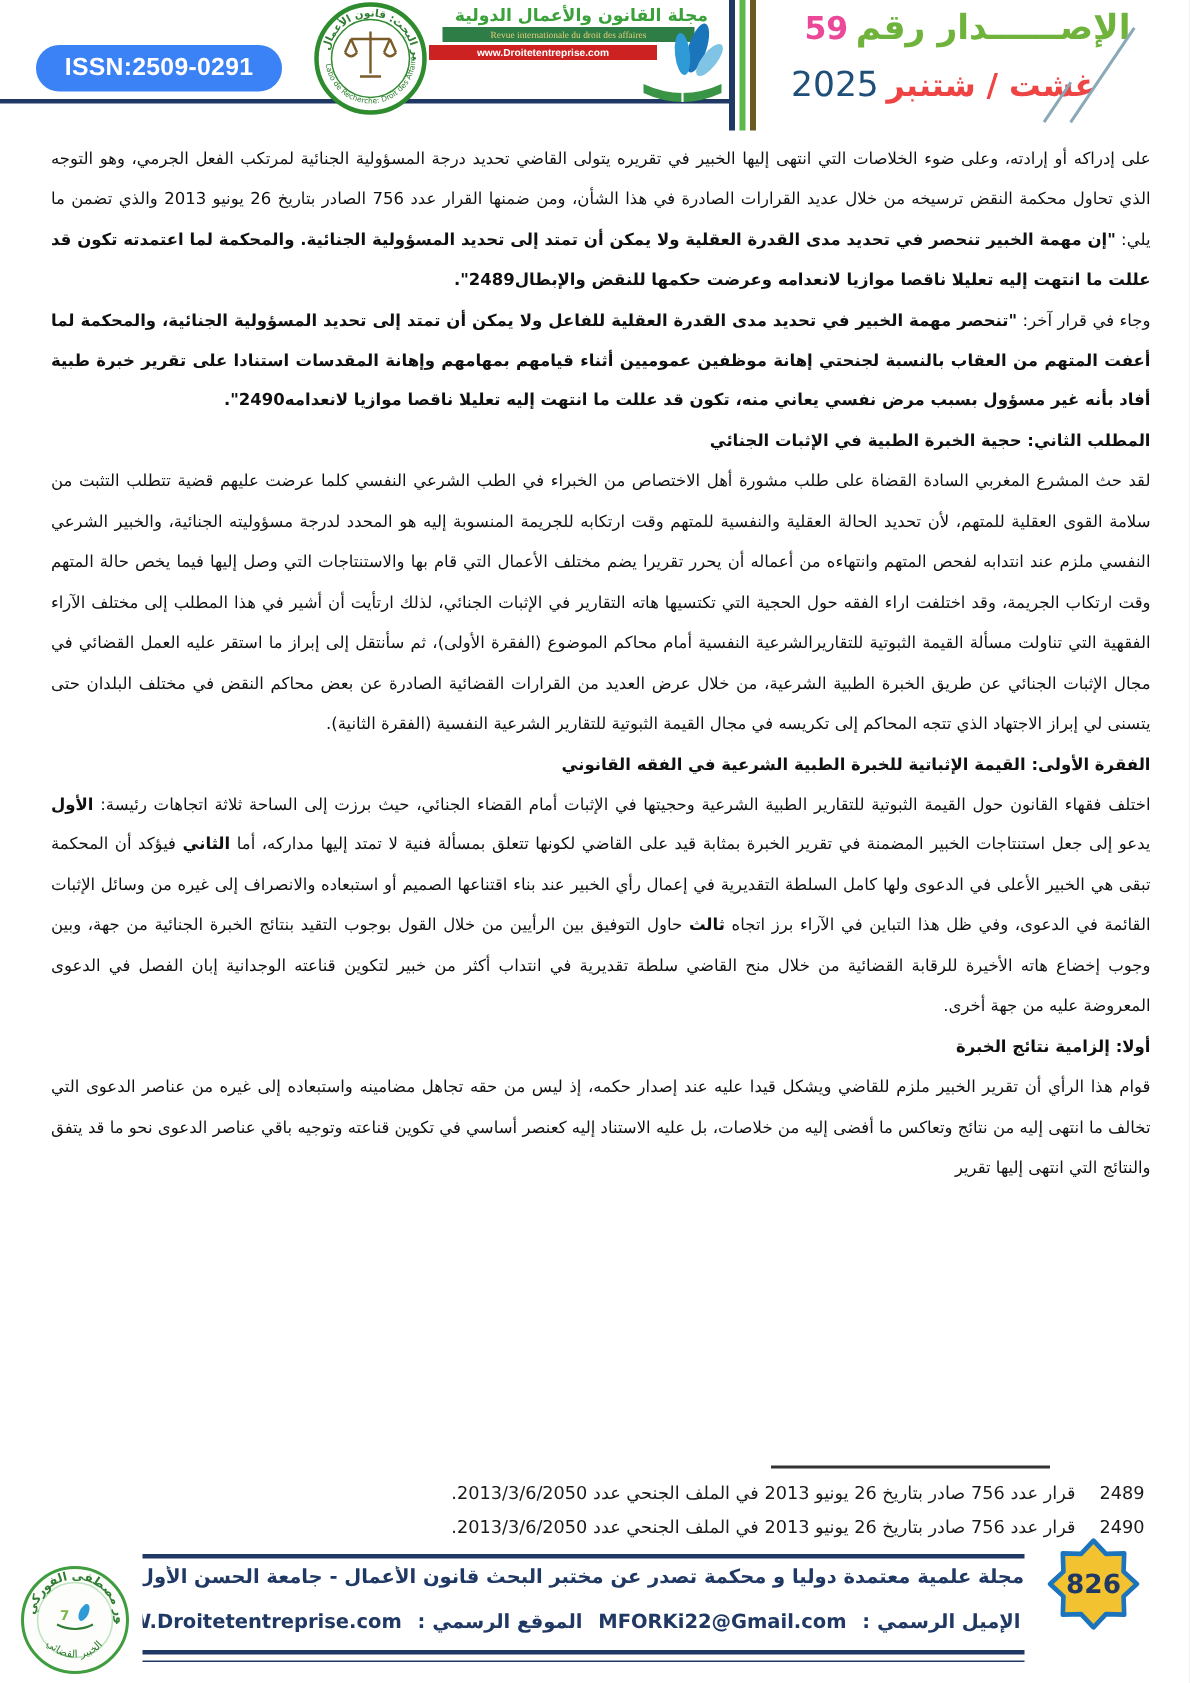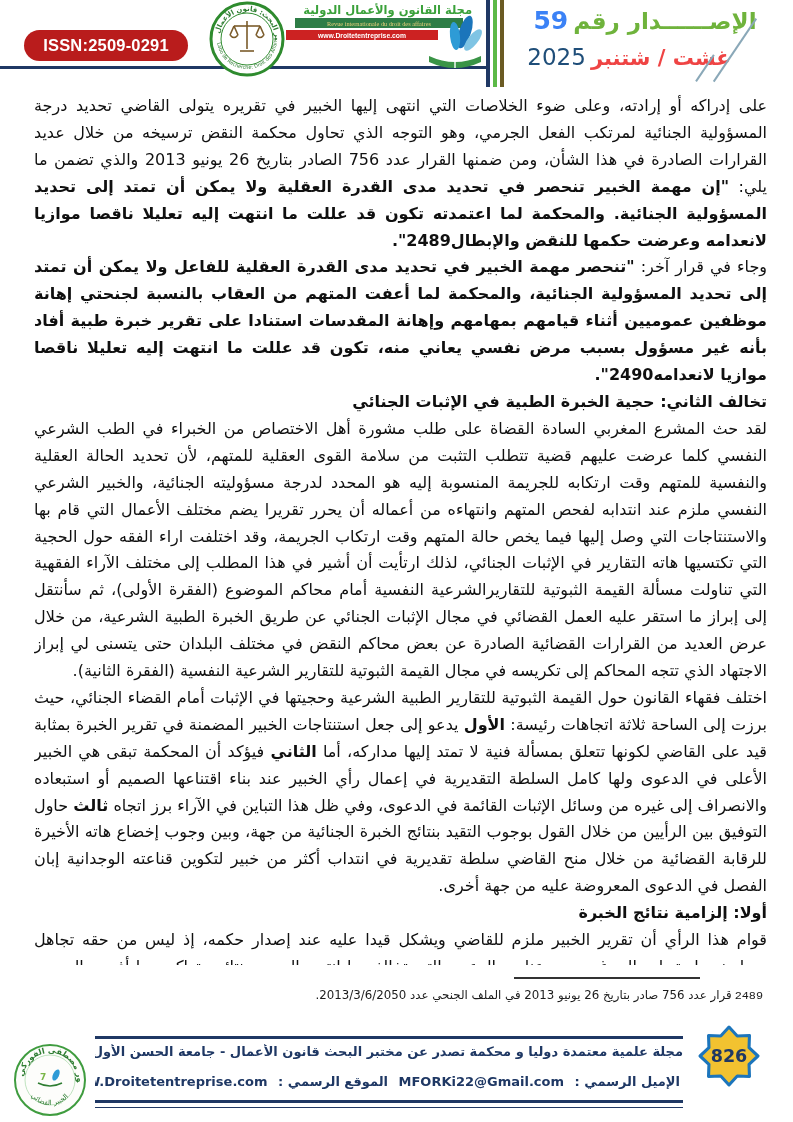--- a/index.html
+++ b/index.html
@@ -1,62 +1,62 @@
 <!DOCTYPE html>
 <html lang="ar"><head>
 <meta charset="utf-8">
 <style>
   html,body{margin:0;padding:0;background:#e8e8e8;}
   .page{position:relative;width:793px;height:1122px;background:#ffffff;margin:0 auto;
         font-family:"DejaVu Sans", sans-serif;overflow:hidden;}
 
   
   .issn-pill{position:absolute;left:24px;top:30px;width:164px;height:31px;border-radius:17px;
-    background:#b91c1c;color:#fff;font-family:"Liberation Sans",sans-serif;font-weight:bold;
+    background:#3b82f6;color:#fff;font-family:"Liberation Sans",sans-serif;font-weight:bold;
     font-size:16.5px;display:flex;align-items:center;justify-content:center;letter-spacing:.2px;}
   .header-line{position:absolute;left:0;top:66px;width:487px;height:3px;background:#1f3864;}
   .lab-logo{position:absolute;left:209px;top:1px;}
   .journal-logo{position:absolute;left:286px;top:3px;width:186px;}
   .journal-title{color:#3aa13a;font-weight:bold;font-size:11.5px;direction:rtl;white-space:nowrap;}
   .journal-sub{margin:1px auto 0;width:168px;background:#2e7d46;color:#e7cf7a;font-size:6.3px;
     text-align:center;padding:1.5px 0;font-family:"Liberation Serif",serif;white-space:nowrap;}
   .logo-row{display:flex;align-items:center;gap:4px;margin-top:2px;height:38px;}
   .univ{width:66px;text-align:center;}
   .univ-ar{font-size:8.5px;color:#1f3864;direction:rtl;white-space:nowrap;font-weight:bold;}
   .univ-rule{height:1px;background:#5b9bd5;margin:1px 2px;}
   .univ-fr{font-size:4.6px;color:#44546a;letter-spacing:.2px;white-space:nowrap;font-family:"Liberation Sans",sans-serif;}
   .web-strip{margin-top:2px;width:152px;background:#cc2222;color:#fff;font-size:6.8px;font-weight:bold;
     text-align:center;padding:1.5px 0;font-family:"Liberation Sans",sans-serif;white-space:nowrap;}
   .book-swoosh{position:absolute;left:425px;top:10px;}
   .vbars{position:absolute;left:486px;top:0;height:87px;display:flex;gap:3px;}
   .vbars div{width:4px;height:87px;}
   .vb1{background:#1f3864;} .vb2{background:#5cb947;} .vb3{background:#6b5b23;}
   .issue-l1{position:absolute;left:505px;top:6px;width:280px;text-align:center;direction:rtl;white-space:nowrap;}
   .issue-label{color:#6fb33c;font-weight:bold;font-size:23px;}
-  .issue-number{color:#3b82f6;font-weight:bold;font-size:25px;}
+  .issue-number{color:#ec4899;font-weight:bold;font-size:21px;}
   .issue-l2{position:absolute;left:498px;top:44px;width:262px;text-align:center;direction:rtl;white-space:nowrap;}
   .issue-date{color:#ef4444;font-weight:bold;font-size:21px;margin-top:12px;}
   .issue-year{color:#1f4e79;font-weight:normal;font-size:23px;}
   .slash{position:absolute;background:#8aa8b8;width:1.6px;}
   .slash.s1{left:734px;top:12px;height:76px;transform:rotate(34deg);}
   .slash.s2{left:704px;top:52px;height:32px;transform:rotate(34deg);}
 
   
   .body-text{position:absolute;top:93px;right:26px;width:733px;height:872px;overflow:hidden;
-    direction:rtl;text-align:justify;font-size:16px;line-height:26.9px;color:#101010;}
+    direction:rtl;text-align:justify;font-size:11px;line-height:26.9px;color:#101010;}
   .body-text p{margin:0;}
   .body-text .h{font-weight:bold;}
   .body-text b{font-weight:bold;}
 
   
   .fn-sep{position:absolute;top:977px;right:93px;width:186px;height:1.6px;background:#333;}
   .footnote{position:absolute;right:30px;width:720px;direction:rtl;text-align:right;
     font-size:11.8px;color:#1a1a1a;white-space:nowrap;}
   .fn1{top:988px;} .fn2{top:1011px;}
-  .footnote .fnum{margin-left:3px;font-family:Liberation Mono, monospace;}
+  .footnote .fnum{margin-left:16px;}
 
   
   .footer-rule-top{position:absolute;left:95px;top:1036px;width:588px;height:3px;background:#1f3864;}
   .footer-credit{position:absolute;left:95px;top:1044px;width:588px;text-align:center;direction:rtl;
     color:#1f3864;font-weight:bold;font-size:13px;white-space:nowrap;overflow:hidden;}
   .footer-contacts{position:absolute;left:95px;top:1074px;width:588px;text-align:center;direction:rtl;
     color:#1f3864;font-weight:bold;font-size:13px;white-space:nowrap;overflow:hidden;}
   .footer-contacts span{margin:0 3px;}
   .footer-rule-bottom{position:absolute;left:95px;top:1100px;width:588px;height:4px;
     border-top:3px solid #1f3864;border-bottom:1.5px solid #1f3864;}
@@ -130,30 +130,34 @@
       <span class="issue-date">غشت / شتنبر</span>
       <span class="issue-year">2025</span>
     </div>
     <div class="slash s1"></div>
     <div class="slash s2"></div>
   </header>
 
   <main class="body-text">
     <p><span>على إدراكه أو إرادته، وعلى ضوء الخلاصات التي انتهى إليها الخبير في تقريره يتولى القاضي تحديد درجة المسؤولية الجنائية لمرتكب الفعل الجرمي، وهو التوجه الذي تحاول محكمة النقض ترسيخه من خلال عديد القرارات الصادرة في هذا الشأن، ومن ضمنها القرار عدد 756 الصادر بتاريخ 26 يونيو 2013 والذي تضمن ما يلي: </span><b>"إن مهمة الخبير تنحصر في تحديد مدى القدرة العقلية ولا يمكن أن تمتد إلى تحديد المسؤولية الجنائية. والمحكمة لما اعتمدته تكون قد عللت ما انتهت إليه تعليلا ناقصا موازيا لانعدامه وعرضت حكمها للنقض والإبطال2489".</b></p>
     <p><span>وجاء في قرار آخر: </span><b>"تنحصر مهمة الخبير في تحديد مدى القدرة العقلية للفاعل ولا يمكن أن تمتد إلى تحديد المسؤولية الجنائية، والمحكمة لما أعفت المتهم من العقاب بالنسبة لجنحتي إهانة موظفين عموميين أثناء قيامهم بمهامهم وإهانة المقدسات استنادا على تقرير خبرة طبية أفاد بأنه غير مسؤول بسبب مرض نفسي يعاني منه، تكون قد عللت ما انتهت إليه تعليلا ناقصا موازيا لانعدامه2490".</b></p>
-    <p class="h">تخالف الثاني: حجية الخبرة الطبية في الإثبات الجنائي</p>
+    <p class="h">المطلب الثاني: حجية الخبرة الطبية في الإثبات الجنائي</p>
     <p>لقد حث المشرع المغربي السادة القضاة على طلب مشورة أهل الاختصاص من الخبراء في الطب الشرعي النفسي كلما عرضت عليهم قضية تتطلب التثبت من سلامة القوى العقلية للمتهم، لأن تحديد الحالة العقلية والنفسية للمتهم وقت ارتكابه للجريمة المنسوبة إليه هو المحدد لدرجة مسؤوليته الجنائية، والخبير الشرعي النفسي ملزم عند انتدابه لفحص المتهم وانتهاءه من أعماله أن يحرر تقريرا يضم مختلف الأعمال التي قام بها والاستنتاجات التي وصل إليها فيما يخص حالة المتهم وقت ارتكاب الجريمة، وقد اختلفت اراء الفقه حول الحجية التي تكتسيها هاته التقارير في الإثبات الجنائي، لذلك ارتأيت أن أشير في هذا المطلب إلى مختلف الآراء الفقهية التي تناولت مسألة القيمة الثبوتية للتقاريرالشرعية النفسية أمام محاكم الموضوع (الفقرة الأولى)، ثم سأنتقل إلى إبراز ما استقر عليه العمل القضائي في مجال الإثبات الجنائي عن طريق الخبرة الطبية الشرعية، من خلال عرض العديد من القرارات القضائية الصادرة عن بعض محاكم النقض في مختلف البلدان حتى يتسنى لي إبراز الاجتهاد الذي تتجه المحاكم إلى تكريسه في مجال القيمة الثبوتية للتقارير الشرعية النفسية (الفقرة الثانية).</p>
+    <p class="h">الفقرة الأولى: القيمة الإثباتية للخبرة الطبية الشرعية في الفقه القانوني</p>
     <p><span>اختلف فقهاء القانون حول القيمة الثبوتية للتقارير الطبية الشرعية وحجيتها في الإثبات أمام القضاء الجنائي، حيث برزت إلى الساحة ثلاثة اتجاهات رئيسة: </span><b>الأول</b><span> يدعو إلى جعل استنتاجات الخبير المضمنة في تقرير الخبرة بمثابة قيد على القاضي لكونها تتعلق بمسألة فنية لا تمتد إليها مداركه، أما </span><b>الثاني</b><span> فيؤكد أن المحكمة تبقى هي الخبير الأعلى في الدعوى ولها كامل السلطة التقديرية في إعمال رأي الخبير عند بناء اقتناعها الصميم أو استبعاده والانصراف إلى غيره من وسائل الإثبات القائمة في الدعوى، وفي ظل هذا التباين في الآراء برز اتجاه </span><b>ثالث</b><span> حاول التوفيق بين الرأيين من خلال القول بوجوب التقيد بنتائج الخبرة الجنائية من جهة، وبين وجوب إخضاع هاته الأخيرة للرقابة القضائية من خلال منح القاضي سلطة تقديرية في انتداب أكثر من خبير لتكوين قناعته الوجدانية إبان الفصل في الدعوى المعروضة عليه من جهة أخرى.</span></p>
     <p class="h">أولا: إلزامية نتائج الخبرة</p>
     <p>قوام هذا الرأي أن تقرير الخبير ملزم للقاضي ويشكل قيدا عليه عند إصدار حكمه، إذ ليس من حقه تجاهل مضامينه واستبعاده إلى غيره من عناصر الدعوى التي تخالف ما انتهى إليه من نتائج وتعاكس ما أفضى إليه من خلاصات، بل عليه الاستناد إليه كعنصر أساسي في تكوين قناعته وتوجيه باقي عناصر الدعوى نحو ما قد يتفق والنتائج التي انتهى إليها تقرير</p>
   </main>
 
   <div class="fn-sep"></div>
   <div class="footnote fn1">
     <span class="fnum">2489</span><span>قرار عدد 756 صادر بتاريخ 26 يونيو 2013 في الملف الجنحي عدد 2013/3/6/2050.</span>
+  </div>
+  <div class="footnote fn2">
+    <span class="fnum">2490</span><span>قرار عدد 756 صادر بتاريخ 26 يونيو 2013 في الملف الجنحي عدد 2013/3/6/2050.</span>
   </div>
 
   <footer>
     <div class="footer-rule-top"></div>
 
     <div class="badge">
       <svg width="62" height="62" viewBox="0 0 60 60">
         <polygon points="58,30 49.4,38 49.8,49.8 38,49.4 30,58 22,49.4 10.2,49.8 10.6,38 2,30 10.6,22 10.2,10.2 22,10.6 30,2 38,10.6 49.8,10.2 49.4,22" fill="#f2c230" stroke="#1c75bc" stroke-width="3" stroke-linejoin="round"></polygon>
         <text x="30" y="36" text-anchor="middle" font-size="17" font-weight="bold" fill="#1f3864">826</text>
       </svg>

